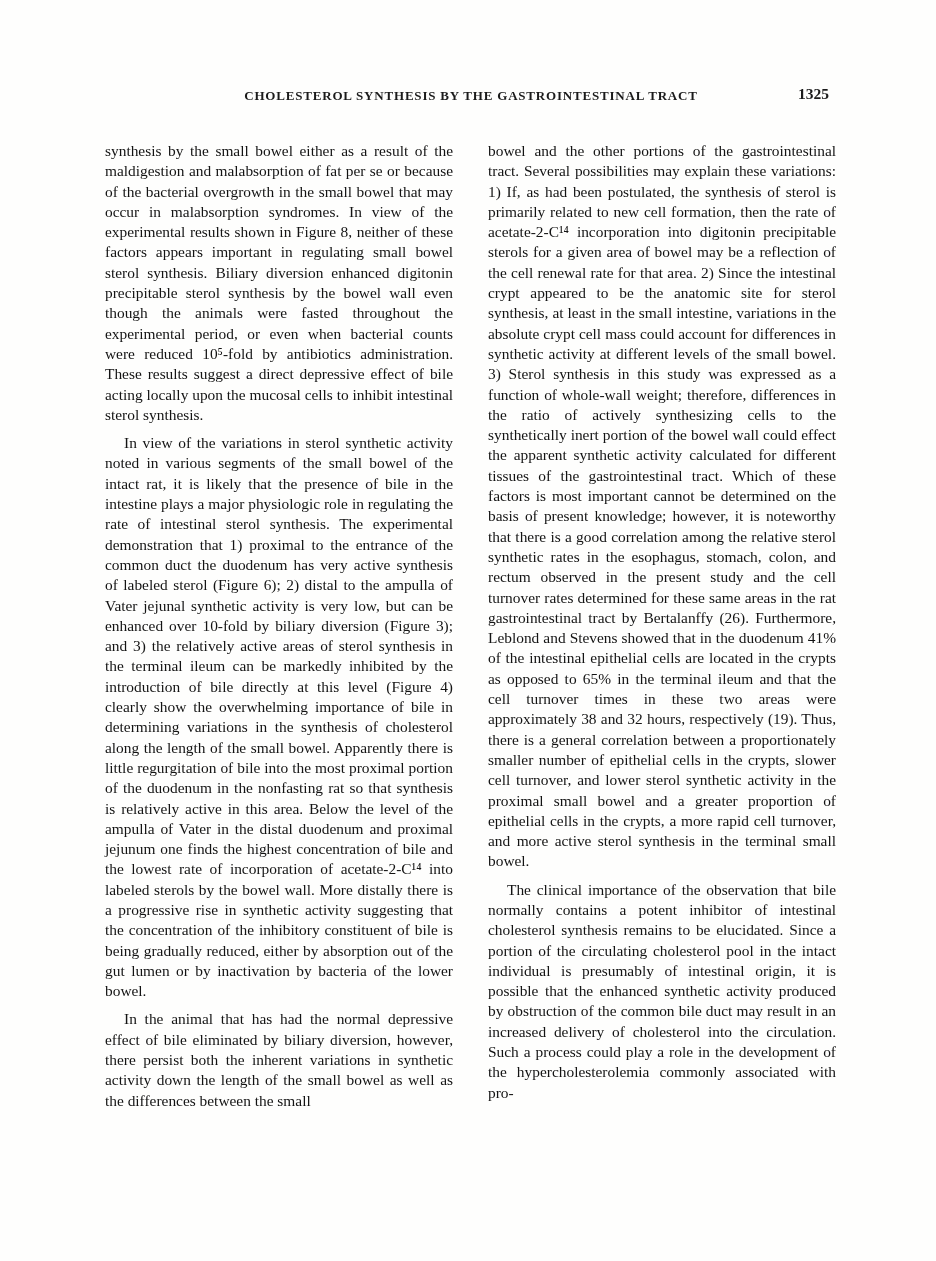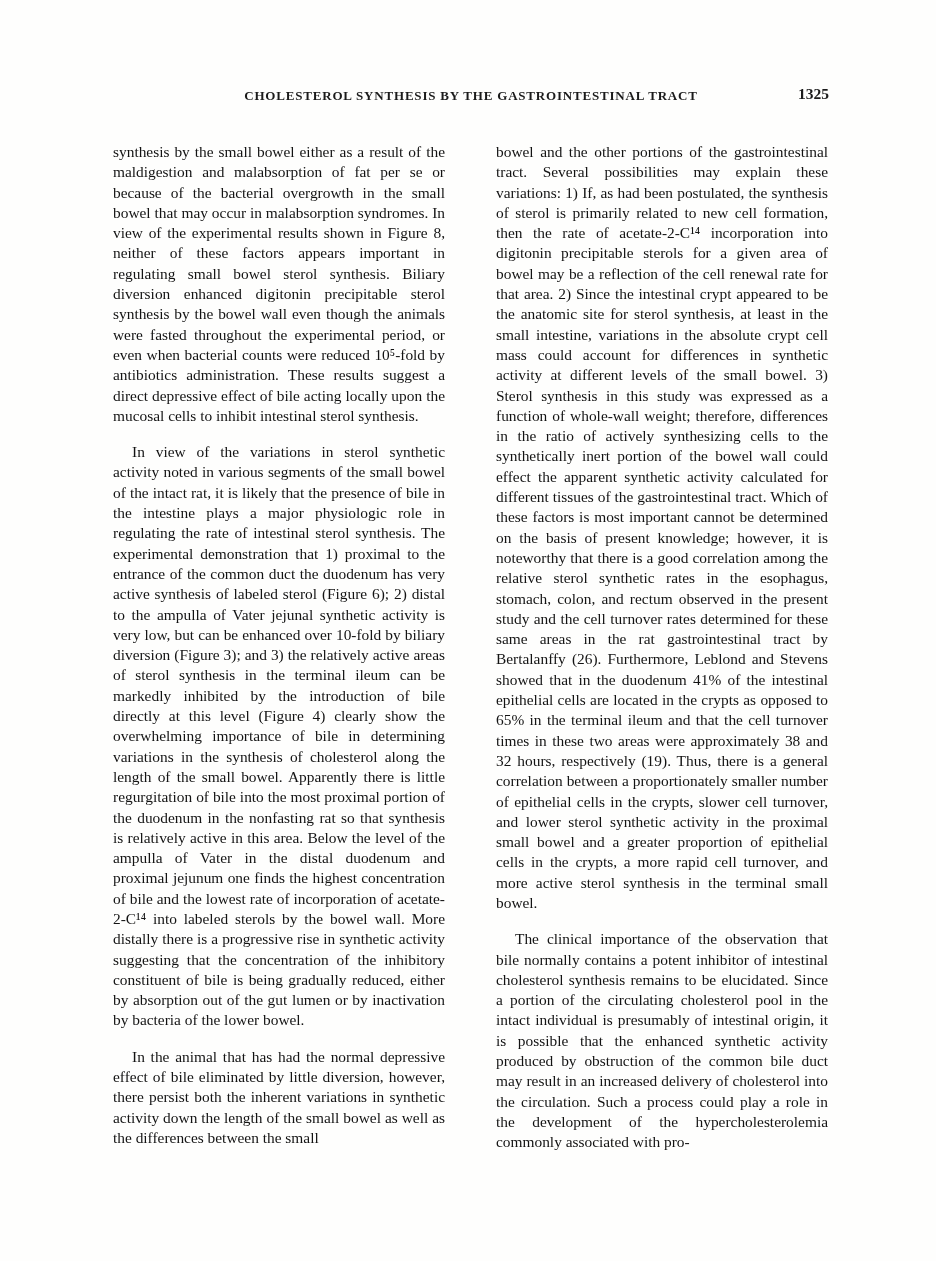--- a/index.html
+++ b/index.html
@@ -19,21 +19,21 @@
     color: #161616;
     overflow: hidden;
   }
   .content {
     width: 748px;
     margin-left: 97px;
   }
   .running-head {
     position: relative;
     height: 22px;
-    margin-bottom: 16px;
+    margin-bottom: 23px;
   }
   .running-head-title {
     position: absolute;
     left: 0;
     right: 0;
     text-align: center;
     font-size: 13px;
     font-weight: bold;
     letter-spacing: 0.8px;
     color: #1b1b1b;
@@ -53,21 +53,21 @@
   }
   .column {
     width: 364px;
     flex: 0 0 364px;
     text-align: justify;
     font-size: 15.4px;
     line-height: 20.3px;
     color: #131313;
   }
   .column p {
-    margin: 16px;
+    margin: 8px;
     padding: 0;
   }
   .column p.indent {
     text-indent: 19px;
   }
 </style>
 </head>
 <body>
 
 <div class="page">
@@ -76,21 +76,21 @@
     <div class="running-head">
       <div class="running-head-title">CHOLESTEROL SYNTHESIS BY THE GASTROINTESTINAL TRACT</div>
       <div class="page-number">1325</div>
     </div>
 
     <div class="columns">
 
       <div class="column">
         <p class="para">synthesis by the small bowel either as a result of the maldigestion and malabsorption of fat per se or because of the bacterial overgrowth in the small bowel that may occur in malabsorption syndromes. In view of the experimental results shown in Figure 8, neither of these factors appears important in regulating small bowel sterol synthesis. Biliary diversion enhanced digitonin precipitable sterol synthesis by the bowel wall even though the animals were fasted throughout the experimental period, or even when bacterial counts were reduced 10⁵-fold by antibiotics administration. These results suggest a direct depressive effect of bile acting locally upon the mucosal cells to inhibit intestinal sterol synthesis.</p>
         <p class="para indent">In view of the variations in sterol synthetic activity noted in various segments of the small bowel of the intact rat, it is likely that the presence of bile in the intestine plays a major physiologic role in regulating the rate of intestinal sterol synthesis. The experimental demonstration that 1) proximal to the entrance of the common duct the duodenum has very active synthesis of labeled sterol (Figure 6); 2) distal to the ampulla of Vater jejunal synthetic activity is very low, but can be enhanced over 10-fold by biliary diversion (Figure 3); and 3) the relatively active areas of sterol synthesis in the terminal ileum can be markedly inhibited by the introduction of bile directly at this level (Figure 4) clearly show the overwhelming importance of bile in determining variations in the synthesis of cholesterol along the length of the small bowel. Apparently there is little regurgitation of bile into the most proximal portion of the duodenum in the nonfasting rat so that synthesis is relatively active in this area. Below the level of the ampulla of Vater in the distal duodenum and proximal jejunum one finds the highest concentration of bile and the lowest rate of incorporation of acetate-2-C¹⁴ into labeled sterols by the bowel wall. More distally there is a progressive rise in synthetic activity suggesting that the concentration of the inhibitory constituent of bile is being gradually reduced, either by absorption out of the gut lumen or by inactivation by bacteria of the lower bowel.</p>
-        <p class="para indent">In the animal that has had the normal depressive effect of bile eliminated by little diversion, however, there persist both the inherent variations in synthetic activity down the length of the small bowel as well as the differences between the small</p>
+        <p class="para indent">In the animal that has had the normal depressive effect of bile eliminated by biliary diversion, however, there persist both the inherent variations in synthetic activity down the length of the small bowel as well as the differences between the small</p>
       </div>
 
       <div class="column">
         <p class="para">bowel and the other portions of the gastrointestinal tract. Several possibilities may explain these variations: 1) If, as had been postulated, the synthesis of sterol is primarily related to new cell formation, then the rate of acetate-2-C¹⁴ incorporation into digitonin precipitable sterols for a given area of bowel may be a reflection of the cell renewal rate for that area. 2) Since the intestinal crypt appeared to be the anatomic site for sterol synthesis, at least in the small intestine, variations in the absolute crypt cell mass could account for differences in synthetic activity at different levels of the small bowel. 3) Sterol synthesis in this study was expressed as a function of whole-wall weight; therefore, differences in the ratio of actively synthesizing cells to the synthetically inert portion of the bowel wall could effect the apparent synthetic activity calculated for different tissues of the gastrointestinal tract. Which of these factors is most important cannot be determined on the basis of present knowledge; however, it is noteworthy that there is a good correlation among the relative sterol synthetic rates in the esophagus, stomach, colon, and rectum observed in the present study and the cell turnover rates determined for these same areas in the rat gastrointestinal tract by Bertalanffy (26). Furthermore, Leblond and Stevens showed that in the duodenum 41% of the intestinal epithelial cells are located in the crypts as opposed to 65% in the terminal ileum and that the cell turnover times in these two areas were approximately 38 and 32 hours, respectively (19). Thus, there is a general correlation between a proportionately smaller number of epithelial cells in the crypts, slower cell turnover, and lower sterol synthetic activity in the proximal small bowel and a greater proportion of epithelial cells in the crypts, a more rapid cell turnover, and more active sterol synthesis in the terminal small bowel.</p>
         <p class="para indent">The clinical importance of the observation that bile normally contains a potent inhibitor of intestinal cholesterol synthesis remains to be elucidated. Since a portion of the circulating cholesterol pool in the intact individual is presumably of intestinal origin, it is possible that the enhanced synthetic activity produced by obstruction of the common bile duct may result in an increased delivery of cholesterol into the circulation. Such a process could play a role in the development of the hypercholesterolemia commonly associated with pro-</p>
       </div>
 
     </div>
   </div>
 </div>

